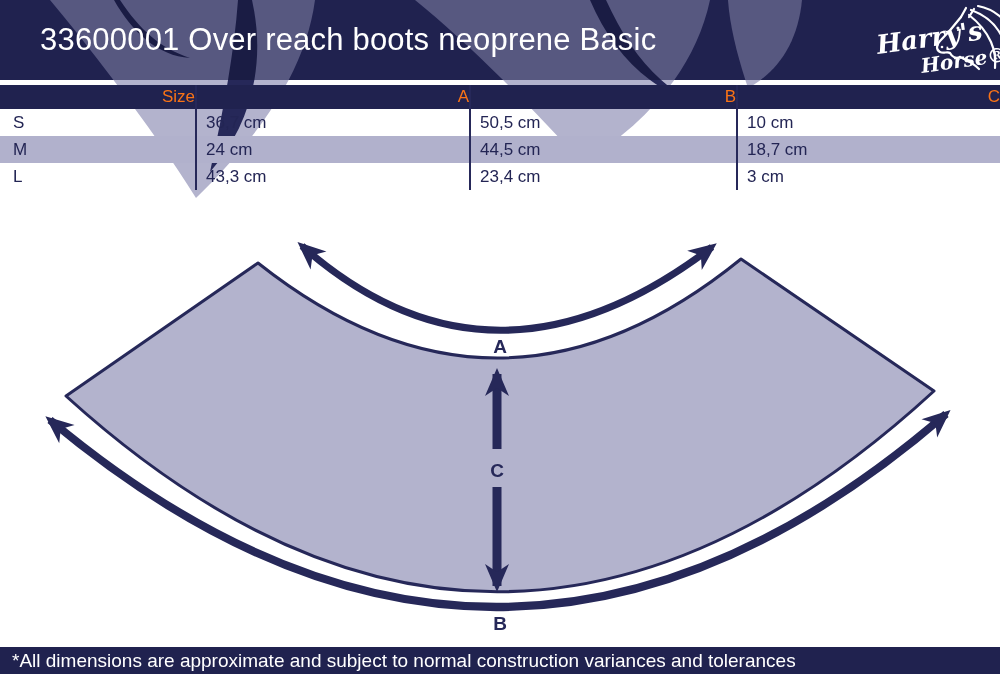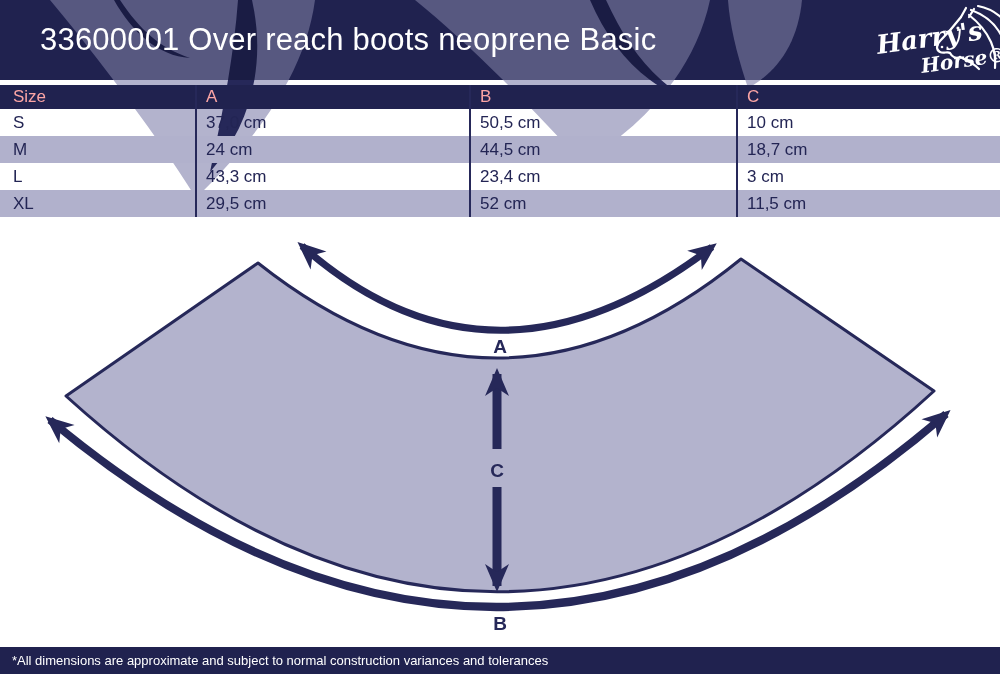--- a/index.html
+++ b/index.html
@@ -21,36 +21,36 @@
     letter-spacing:0.2px; white-space:nowrap;
   }
   .logo { width:150px; height:76px; flex:0 0 auto; }
 
   
   .size-table {
     position:absolute; top:85px; left:0; width:1000px; z-index:2;
     border-collapse:collapse; table-layout:fixed; font-size:17px;
   }
   .size-table th {
-    background:#20224f; color:#fca5a5; font-weight:400; text-align:left;
+    background:#20224f; color:#f97316; font-weight:400; text-align:right;
     height:24px; padding:0 0 0 9px;
   }
   .size-table td {
     color:#232554; height:27px; padding:0 0 0 9px; text-align:left;
   }
   .size-table th:first-child, .size-table td:first-child { padding-left:13px; }
   .size-table th + th, .size-table td + td { border-left:2px solid #262859; }
   .size-table tbody tr.alt { background:#b1b1cc; }
   .size-table tbody tr.plain { background:transparent; }
 
   
   .footnote-bar {
     position:absolute; left:0; bottom:0; width:1000px; height:27px;
     background:#20224f; color:#ffffff; display:flex; align-items:center;
-    padding-left:12px; box-sizing:border-box; font-size:13px; z-index:2;
+    padding-left:12px; box-sizing:border-box; font-size:19px; z-index:2;
   }
 
   .diagram-label {
     font-family:"Liberation Sans", sans-serif;
     font-size:19px; font-weight:bold; fill:#262859;
   }
   .logo-script {
     font-family:"DejaVu Serif", serif;
     font-style:italic; font-weight:bold; fill:#ffffff;
   }
@@ -145,40 +145,34 @@
     <tr>
       <th>Size</th>
       <th>A</th>
       <th>B</th>
       <th>C</th>
     </tr>
   </thead>
   <tbody>
     <tr class="plain">
       <td>S</td>
-      <td>37,0 cm</td>
+      <td>36,7 cm</td>
       <td>50,5 cm</td>
       <td>10 cm</td>
     </tr>
     <tr class="alt">
       <td>M</td>
       <td>24 cm</td>
       <td>44,5 cm</td>
       <td>18,7 cm</td>
     </tr>
     <tr class="plain">
       <td>L</td>
       <td>43,3 cm</td>
       <td>23,4 cm</td>
       <td>3 cm</td>
     </tr>
-    <tr class="alt">
-      <td>XL</td>
-      <td>29,5 cm</td>
-      <td>52 cm</td>
-      <td>11,5 cm</td>
-    </tr>
   </tbody>
 </table>
 
 <footer class="footnote-bar">
   <span>*All dimensions are approximate and subject to normal construction variances and tolerances</span>
 </footer>
 
 </body></html>

